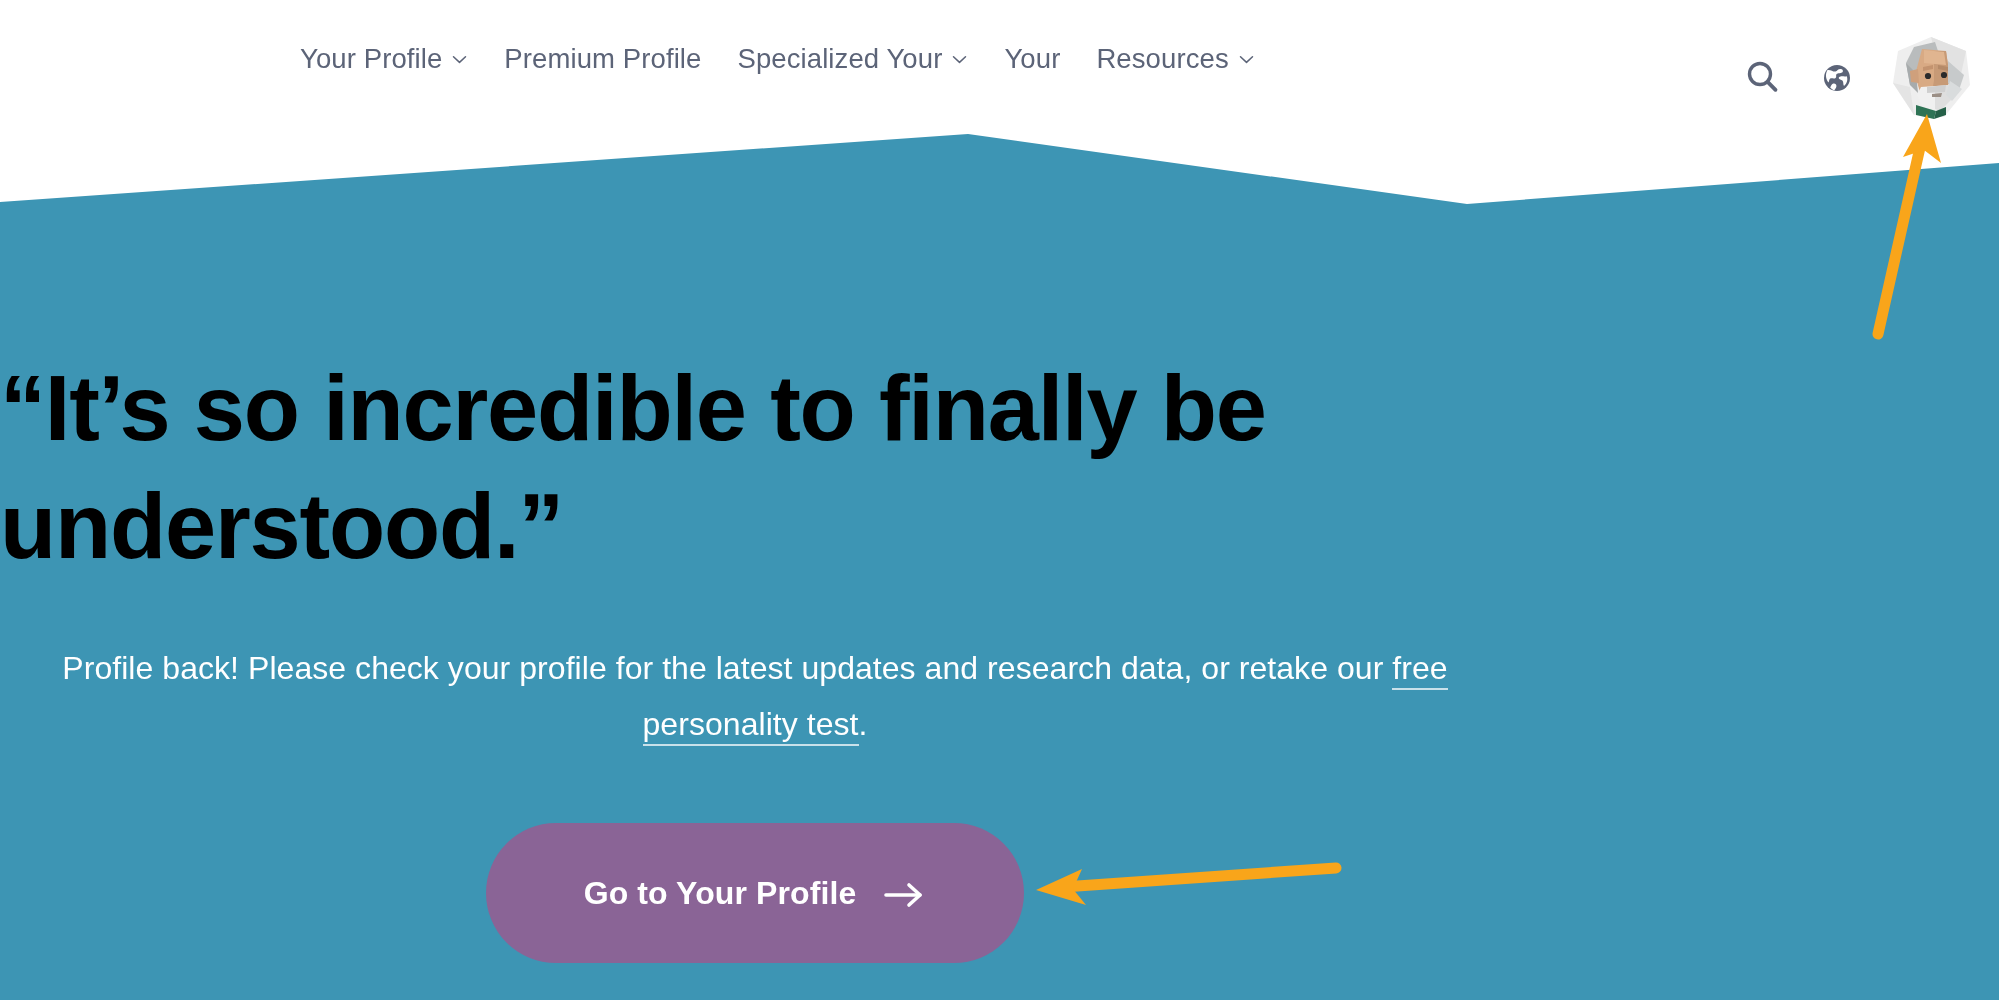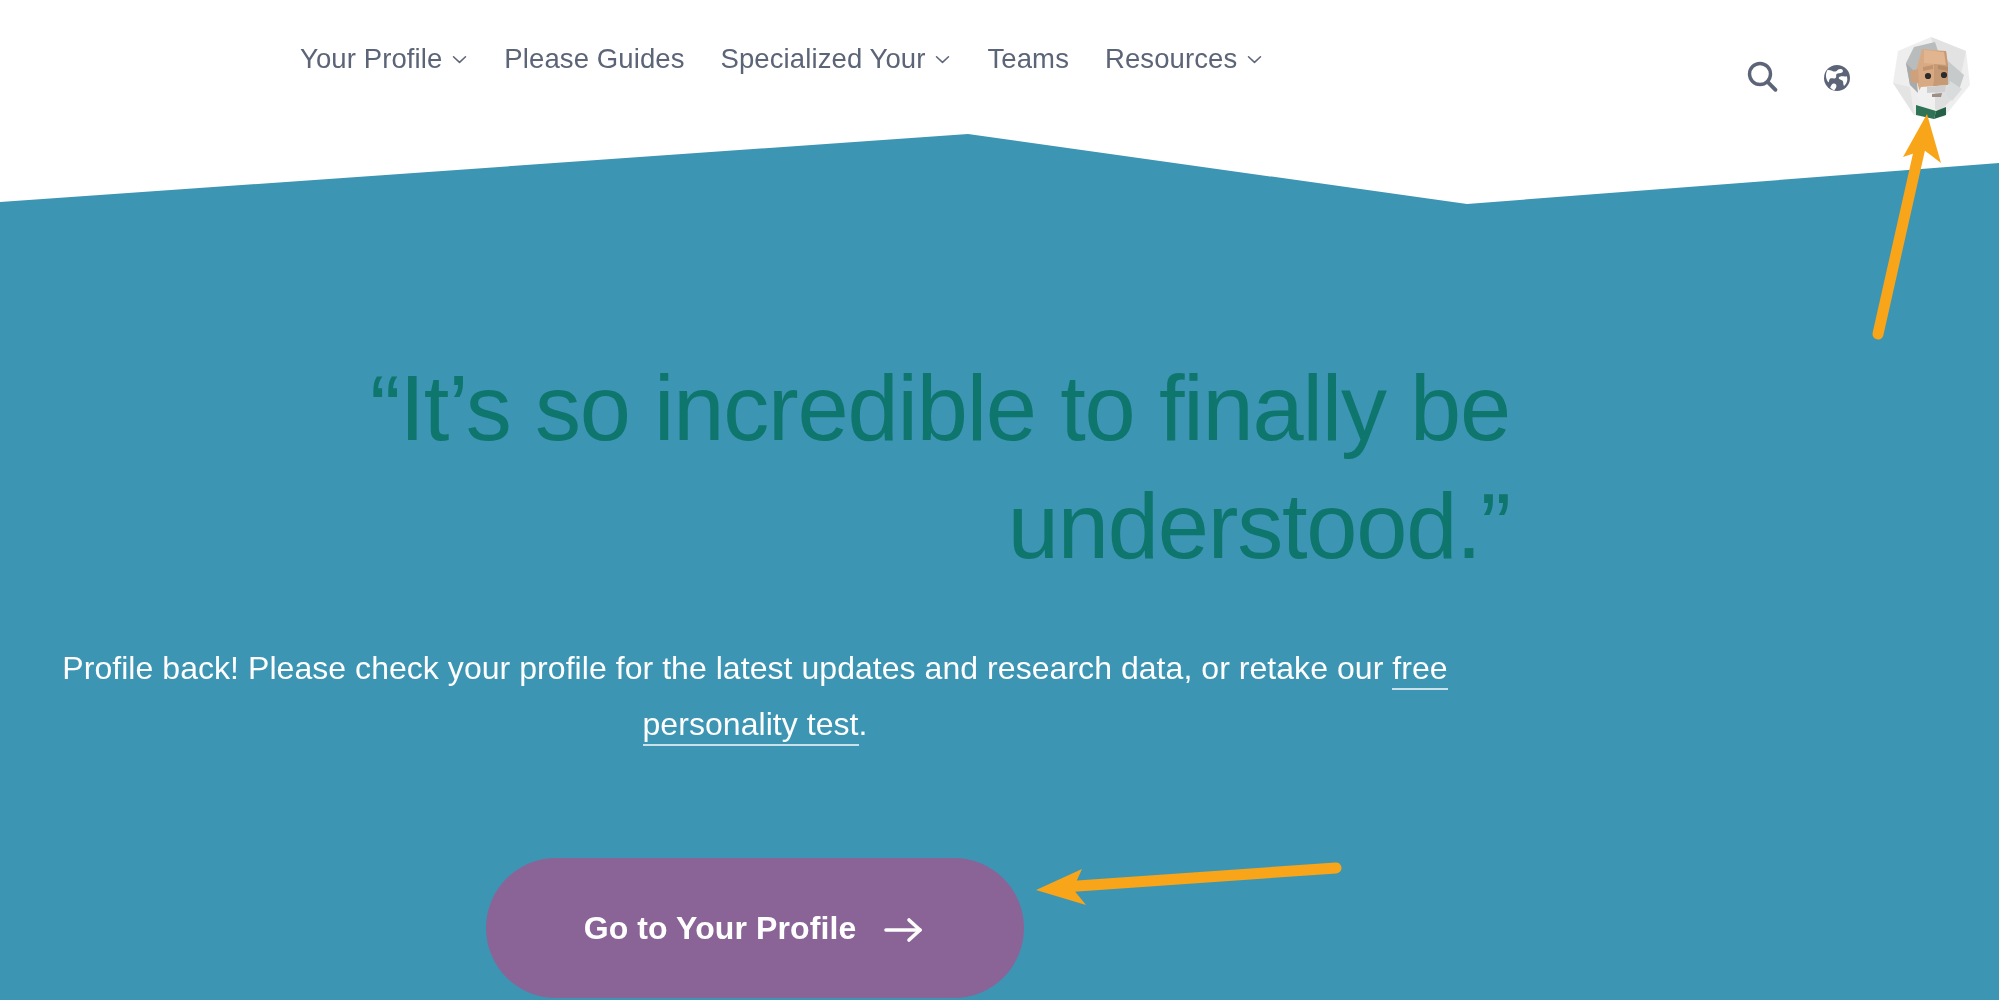--- a/index.html
+++ b/index.html
@@ -108,26 +108,26 @@
     width: 1999px;
     z-index: 4;
     text-align: center;
   }
 
   .hero-title {
     position: absolute;
     left: 0;
     top: 350px;
     width: 1510px;
-    color: #0f766e;
+    color: #000000;
     font-size: 92px;
     line-height: 1.28;
-    font-weight: 400;
+    font-weight: 700;
     letter-spacing: -1.2px;
-    text-align: right;
+    text-align: left;
   }
 
   .hero-sub {
     position: absolute;
     left: 0;
     top: 641px;
     width: 1510px;
     color: #ffffff;
     font-size: 32px;
     line-height: 1.74;
@@ -140,21 +140,21 @@
     color: #ffffff;
     text-decoration: none;
     border-bottom: 2px solid rgba(255,255,255,0.72);
     padding-bottom: 2px;
     cursor: pointer;
   }
 
   .cta-wrap {
     position: absolute;
     left: 0;
-    top: 858px;
+    top: 823px;
     width: 1510px;
     display: flex;
     justify-content: center;
   }
 
   .cta-button {
     display: inline-flex;
     align-items: center;
     justify-content: center;
     gap: 28px;
@@ -199,34 +199,34 @@
       <div class="nav-item">
         <span>Your Profile</span>
         <span class="chev">
           <svg width="17" height="17" viewBox="0 0 17 17">
             <path d="M2.5 5.8 L8.5 11.4 L14.5 5.8" fill="none" stroke="#5c6478" stroke-width="1.5" stroke-linecap="round" stroke-linejoin="round"></path>
           </svg>
         </span>
       </div>
 
       <div class="nav-item">
-        <span>Please Guides</span>
+        <span>Premium Profile</span>
       </div>
 
       <div class="nav-item">
         <span>Specialized Your</span>
         <span class="chev">
           <svg width="17" height="17" viewBox="0 0 17 17">
             <path d="M2.5 5.8 L8.5 11.4 L14.5 5.8" fill="none" stroke="#5c6478" stroke-width="1.5" stroke-linecap="round" stroke-linejoin="round"></path>
           </svg>
         </span>
       </div>
 
       <div class="nav-item">
-        <span>Teams</span>
+        <span>Your</span>
       </div>
 
       <div class="nav-item">
         <span>Resources</span>
         <span class="chev">
           <svg width="17" height="17" viewBox="0 0 17 17">
             <path d="M2.5 5.8 L8.5 11.4 L14.5 5.8" fill="none" stroke="#5c6478" stroke-width="1.5" stroke-linecap="round" stroke-linejoin="round"></path>
           </svg>
         </span>
       </div>

